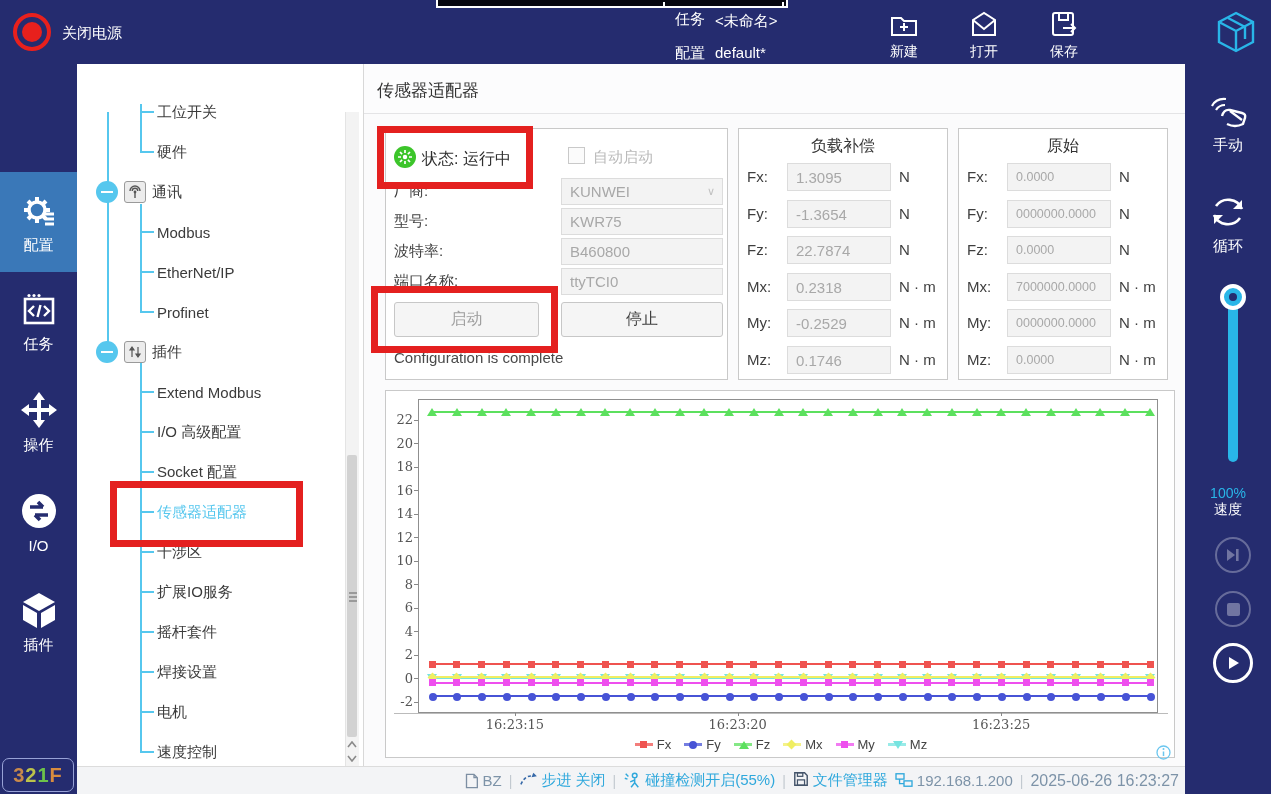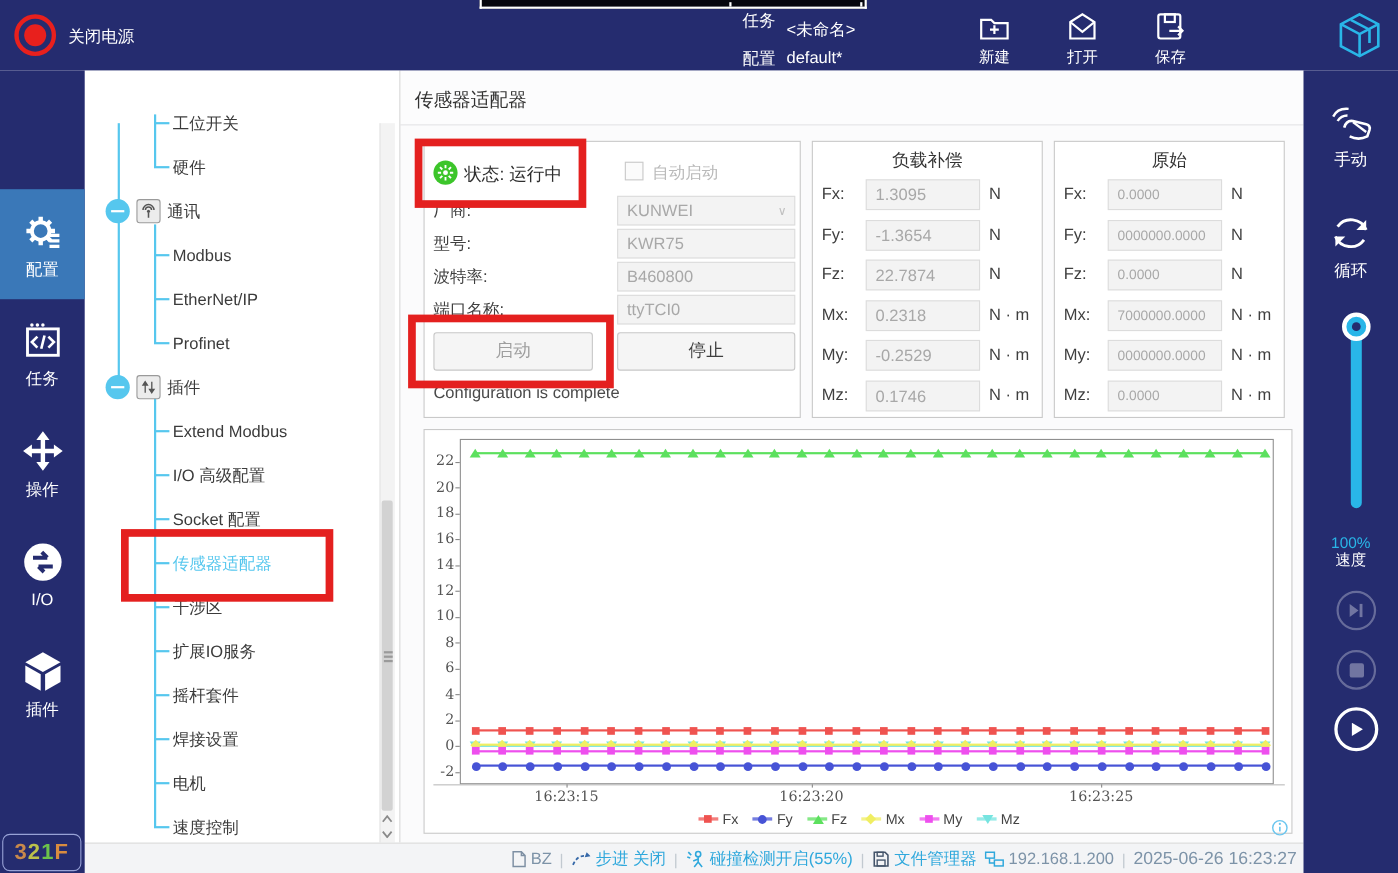--- a/index.html
+++ b/index.html
@@ -53,21 +53,21 @@
   .legend{position:absolute;display:flex;align-items:center;gap:13px;font-size:13px;color:#444}
   .leg-item{display:flex;align-items:center;gap:4px}
   .leg-swatch{position:relative;width:18px;height:9px}
   
   #rightbar{left:1185px;top:64px;width:86px;height:730px;z-index:10}
   .rb-label{position:absolute;width:100%;text-align:center;color:#fff;font-size:15px}
   .round-btn{position:absolute;border-radius:50%;box-sizing:border-box;display:flex;align-items:center;justify-content:center;cursor:pointer}
   
   #statusbar{left:77px;top:766px;width:1108px;height:28px;background:#f3f4f6;border-top:1px solid #dcdcdc;
              display:flex;align-items:center;justify-content:flex-end;gap:7px;padding-right:6px;box-sizing:border-box;z-index:6}
-  .st-group{display:flex;align-items:center;gap:4px;white-space:nowrap;font-size:15px;cursor:pointer}
+  .st-group{display:flex;align-items:flex-start;gap:4px;white-space:nowrap;font-size:15px;cursor:pointer}
   .st-sep{color:#c2c9d0;font-size:14px}
   .cyan{color:#2fa8dc}
   .muted{color:#7d93a8}
   
   .redbox{position:absolute;border:7px solid #e4201f;box-sizing:border-box;z-index:60;pointer-events:none}
 </style>
 </head>
 <body>
 
 <div id="screen">
@@ -78,21 +78,21 @@
       <div class="abs" style="left:5px;top:5px;width:20px;height:20px;border-radius:50%;background:#e8201d"></div>
     </div>
     <div class="abs tb-white nowrap" style="left:62px;top:24px">关闭电源</div>
 
     <div class="abs" style="left:436px;top:0;width:352px;height:8px;background:#06060e;border:2px solid #fff;border-top:none;box-sizing:border-box">
       <div class="abs" style="left:225px;top:2px;width:2px;height:4px;background:#fff"></div>
       <div class="abs" style="left:344px;top:2px;width:2px;height:4px;background:#fff"></div>
     </div>
 
     <div class="abs tb-white nowrap" style="left:675px;top:10px">任务</div>
-    <div class="abs tb-white nowrap" style="left:715px;top:18px">&lt;未命名&gt;</div>
+    <div class="abs tb-white nowrap" style="left:715px;top:12px">&lt;未命名&gt;</div>
     <div class="abs tb-white nowrap" style="left:675px;top:44px">配置</div>
     <div class="abs tb-white nowrap" style="left:715px;top:44px">default*</div>
 
     <div class="abs tb-action" style="left:888px;top:9px">
       <svg width="32" height="32" viewBox="0 0 32 32">
         <path d="M4 9 h9 l3 3 h12 v14 h-24 z" fill="none" stroke="#fff" stroke-width="2"></path>
         <path d="M16 14 v8 M12 18 h8" stroke="#fff" stroke-width="2"></path>
       </svg>
       <span>新建</span>
     </div>

